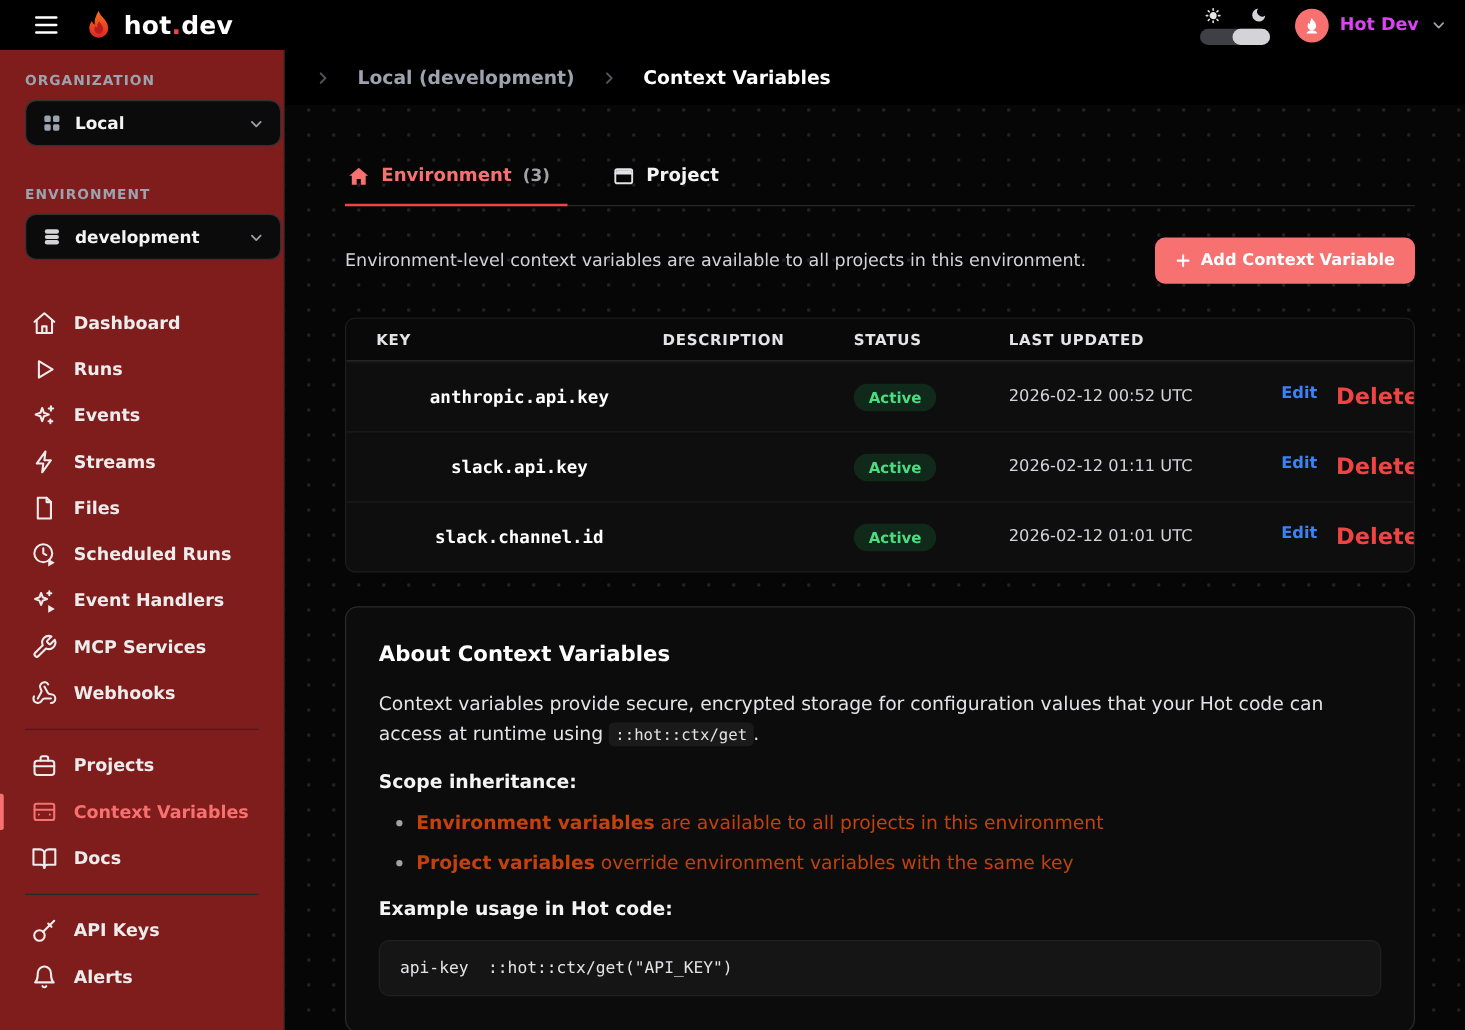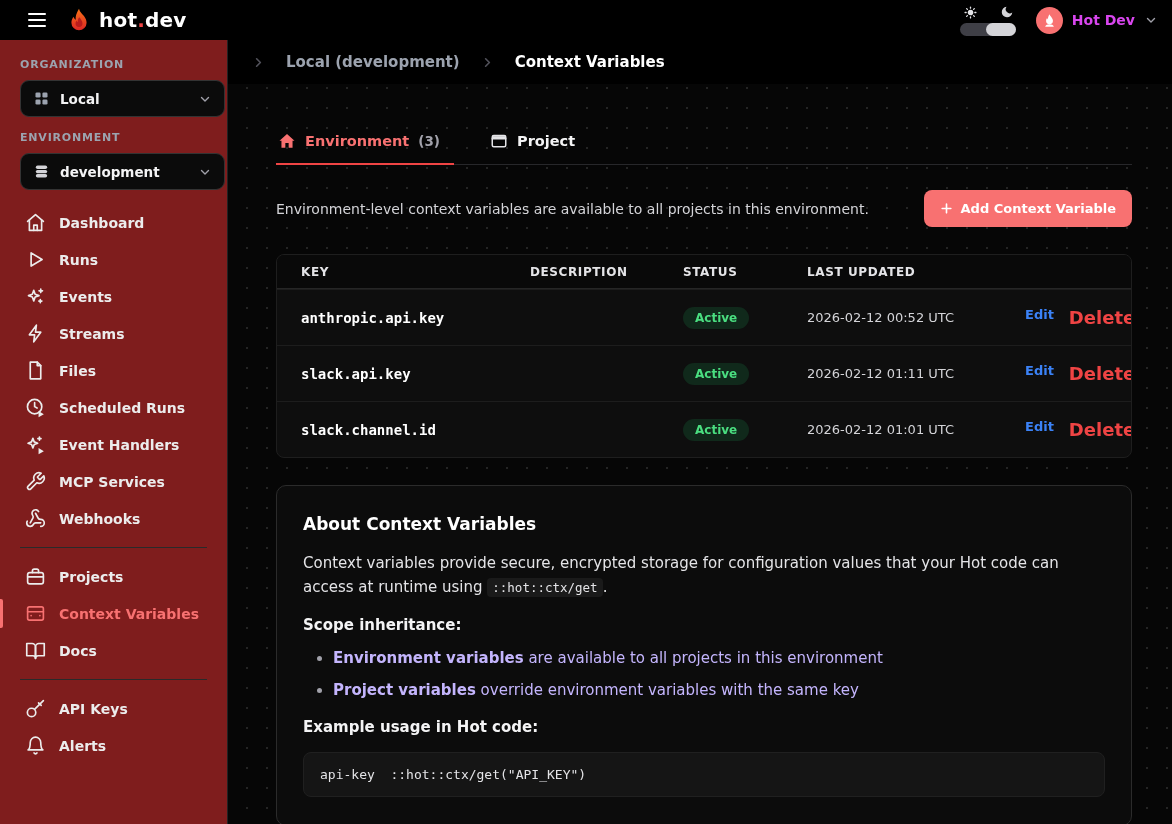--- a/index.html
+++ b/index.html
@@ -20,21 +20,21 @@
   .switch { position:relative; width:56px; height:13px; border-radius:8px; background:#3f3f46; margin-top:3px; cursor:pointer; }
   .switch .knob { position:absolute; right:0; top:0; width:30px; height:13px; border-radius:8px; background:#d4d4d8; }
   .user-chip { display:flex; align-items:center; gap:9px; cursor:pointer; }
   .avatar { width:27px; height:27px; border-radius:50%; background:#f87171; display:flex; align-items:center; justify-content:center; }
   .user-name { font-size:14px; font-weight:700; color:#d946ef; }
 
   
   .shell { display:flex; height:784px; }
   .sidebar { width:228px; background:#7f1d1d; border-right:1px solid #222; padding-top:18px; flex-shrink:0; }
   .side-label { font-size:11px; font-weight:700; letter-spacing:.8px; color:#9ca3af; margin:0 0 9px 20px; }
-  .select { width:205px; margin:0 0 14px 20px; height:37px; background:#0b0b0b; border:1px solid #333; border-radius:9px; display:flex; align-items:center; gap:10px; padding:0 12px; color:#f4f4f5; font-size:13.5px; font-weight:600; cursor:pointer; font-family:inherit; }
+  .select { width:205px; margin:0 0 32px 20px; height:37px; background:#0b0b0b; border:1px solid #333; border-radius:9px; display:flex; align-items:center; gap:10px; padding:0 12px; color:#f4f4f5; font-size:13.5px; font-weight:600; cursor:pointer; font-family:inherit; }
   .select .grow { flex:1; text-align:left; }
   .nav { margin-top:14px; }
   .nav-item { position:relative; display:flex; align-items:center; gap:13px; height:37px; padding-left:25px; color:#ececec; font-size:14px; font-weight:600; cursor:pointer; }
   .nav-item svg { flex-shrink:0; }
   .nav-item.active { color:#f87171; }
   .active-bar { position:absolute; left:0; top:4px; bottom:4px; width:3px; background:#f87171; border-radius:0 2px 2px 0; }
   .nav-divider { height:1px; background:#2a2a2a; margin:10px 20px 10px 20px; }
 
   
   .main { flex:1; display:flex; flex-direction:column; min-width:0; }
@@ -55,35 +55,35 @@
   .desc-text { font-size:14px; color:#d4d4d8; }
   .add-btn { display:flex; align-items:center; gap:8px; background:#f87171; color:#fff; border:none; border-radius:8px; padding:11px 16px; font-size:13px; font-weight:700; cursor:pointer; font-family:inherit; }
 
   
   .table { margin-top:27px; border:1px solid #1e1e1e; border-radius:8px; overflow:hidden; background:#0e0e0e; }
   .t-head, .t-row { display:grid; grid-template-columns:229px 153px 124px 218px 1fr; align-items:center; padding:0 24px; }
   .t-head { height:34px; background:#090909; border-bottom:1px solid #262626; }
   .t-head div { font-size:12px; font-weight:700; letter-spacing:.6px; color:#e4e4e7; }
   .t-row { height:56px; border-top:1px solid #1d1d1d; }
   .t-row:first-of-type { border-top:none; }
-  .cell-key { font-family:"DejaVu Sans Mono","Liberation Mono",monospace; font-size:14px; font-weight:700; color:#fff; }
+  .cell-key { font-family:"DejaVu Sans Mono","Liberation Mono",monospace; font-size:14px; font-weight:700; color:#fff;text-align:center; }
   .badge { display:inline-block; background:#10291b; color:#4ade80; font-size:12px; font-weight:700; padding:4px 12px; border-radius:999px; width:fit-content; }
   .cell-date { font-size:13px; color:#d4d4d8; }
   .cell-actions { justify-self:end; display:flex; gap:15px; }
   .link-edit { color:#3b82f6; font-size:13px; font-weight:700; text-decoration:none; cursor:pointer; }
   .link-delete { color:#ef4444; font-size:18px; font-weight:700; text-decoration:none; cursor:pointer; }
 
   
   .about-card { margin:27px 0 30px 0; background:#0c0c0c; border:1px solid #2b2b2b; border-radius:10px; padding:28px 26px; }
   .about-title { font-size:17px; font-weight:700; color:#fff; }
   .about-p { margin-top:17px; font-size:15px; line-height:1.62; color:#e4e4e7; }
   .inline-code { font-family:"DejaVu Sans Mono","Liberation Mono",monospace; font-size:12.5px; background:#1a1a1a; padding:2px 5px; border-radius:4px; color:#e4e4e7; }
   .about-sub { margin-top:16px; font-size:15px; font-weight:700; color:#f4f4f5; }
   .about-list { margin:12px 0 0 30px; }
-  .about-list li { font-size:15px; color:#c4b5fd; line-height:1.6; margin-bottom:8px; }
+  .about-list li { font-size:15px; color:#c2410c; line-height:1.6; margin-bottom:8px; }
   .about-list li::marker { color:#a1a1aa; }
   .code-block { margin-top:16px; background:#151515; border:1px solid #202020; border-radius:8px; padding:14px 16px; font-family:"DejaVu Sans Mono","Liberation Mono",monospace; font-size:13px; color:#e4e4e7; }
 
   svg { display:block; }
 </style>
 </head>
 <body>
 
 <header class="topbar">
   <div class="topbar-left">

